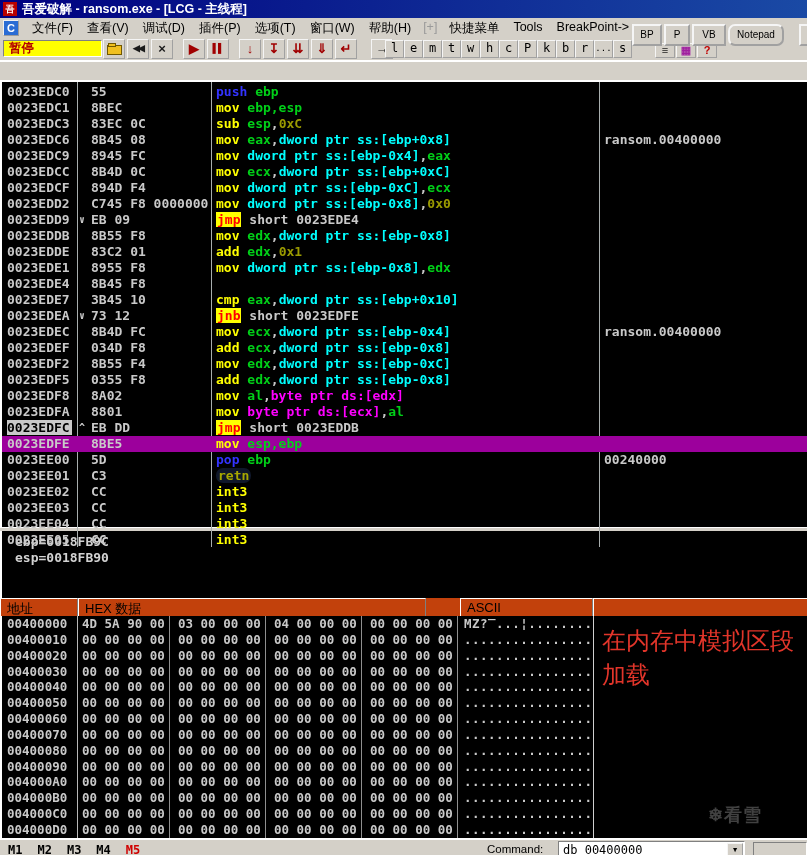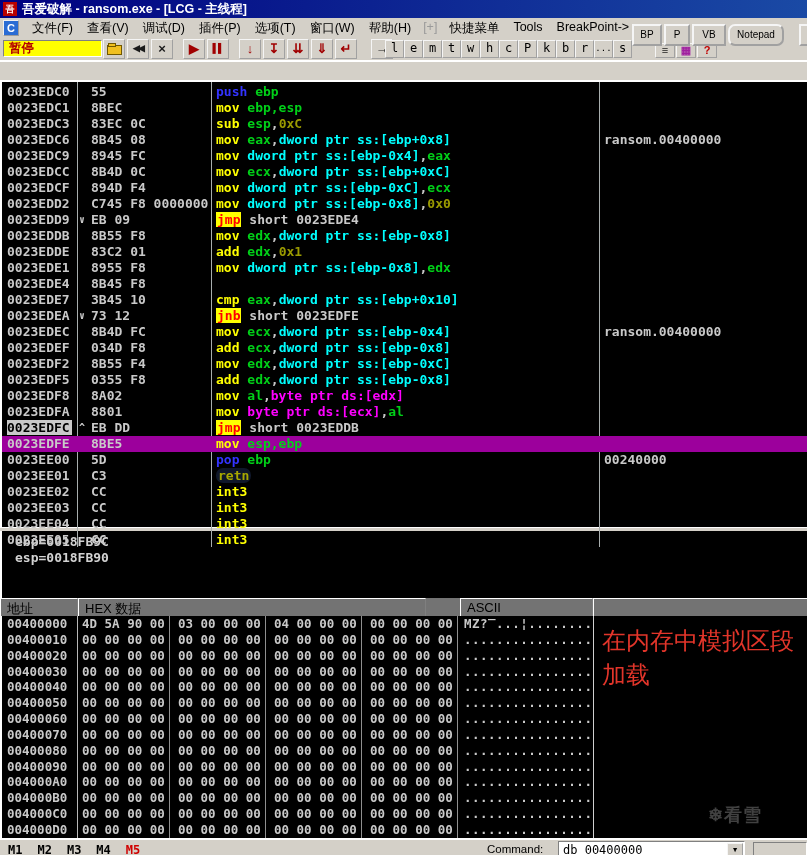--- a/index.html
+++ b/index.html
@@ -57,21 +57,21 @@
   .tk-p{color:#ff00ff;}.tk-i{color:#9a9a00;}.tk-w{color:#c9c9c9;}
   .tk-j{color:#ff0000;background:#ffff00;padding:0 1px;}
   .tk-ret{color:#a8a800;background:#0f172a;padding:0 2px;border-radius:7px;}
   
   .panegap{position:absolute;left:0;top:527px;width:807px;height:4px;background:#d4d0c8;border-top:1px solid #fff;box-sizing:border-box;}
   .infopane{position:absolute;left:0;top:531px;width:807px;height:67px;background:#000;
     border-left:2px solid #fff;box-sizing:border-box;font-family:"DejaVu Sans Mono",monospace;
     font-weight:bold;font-size:13px;color:#d2d2d2;padding:3px 0 0 13px;}
   .infopane div{height:16px;line-height:16px;}
   
-  .dumphdr{position:absolute;left:0;top:598px;width:807px;height:18px;background:#737373;font-size:13px;color:#000;text-decoration:underline;}
+  .dumphdr{position:absolute;left:0;top:598px;width:807px;height:18px;background:#c2410c;font-size:13px;color:#000;text-decoration:underline;}
   .hcell{position:absolute;top:0;height:18px;box-sizing:border-box;border-top:1px solid #fff;
     border-right:1px solid #7f7f7f;border-left:1px solid #fff;padding:1px 0 0 6px;overflow:hidden;}
   .dump{position:absolute;left:0;top:616px;width:807px;height:222px;background:#000;
     border-left:2px solid #fff;box-sizing:border-box;font-family:"DejaVu Sans Mono",monospace;
     font-weight:bold;font-size:12.5px;color:#c9c9c9;overflow:hidden;}
   .mrow{position:relative;height:15.85px;line-height:15.85px;white-space:pre;z-index:2;}
   .mcell{position:absolute;top:0;overflow:hidden;}
   .m-addr{left:5px;width:72px;}
   .m-g0{left:80px;width:90px;} .m-g1{left:176px;width:90px;}
   .m-g2{left:272px;width:90px;} .m-g3{left:368px;width:88px;}

